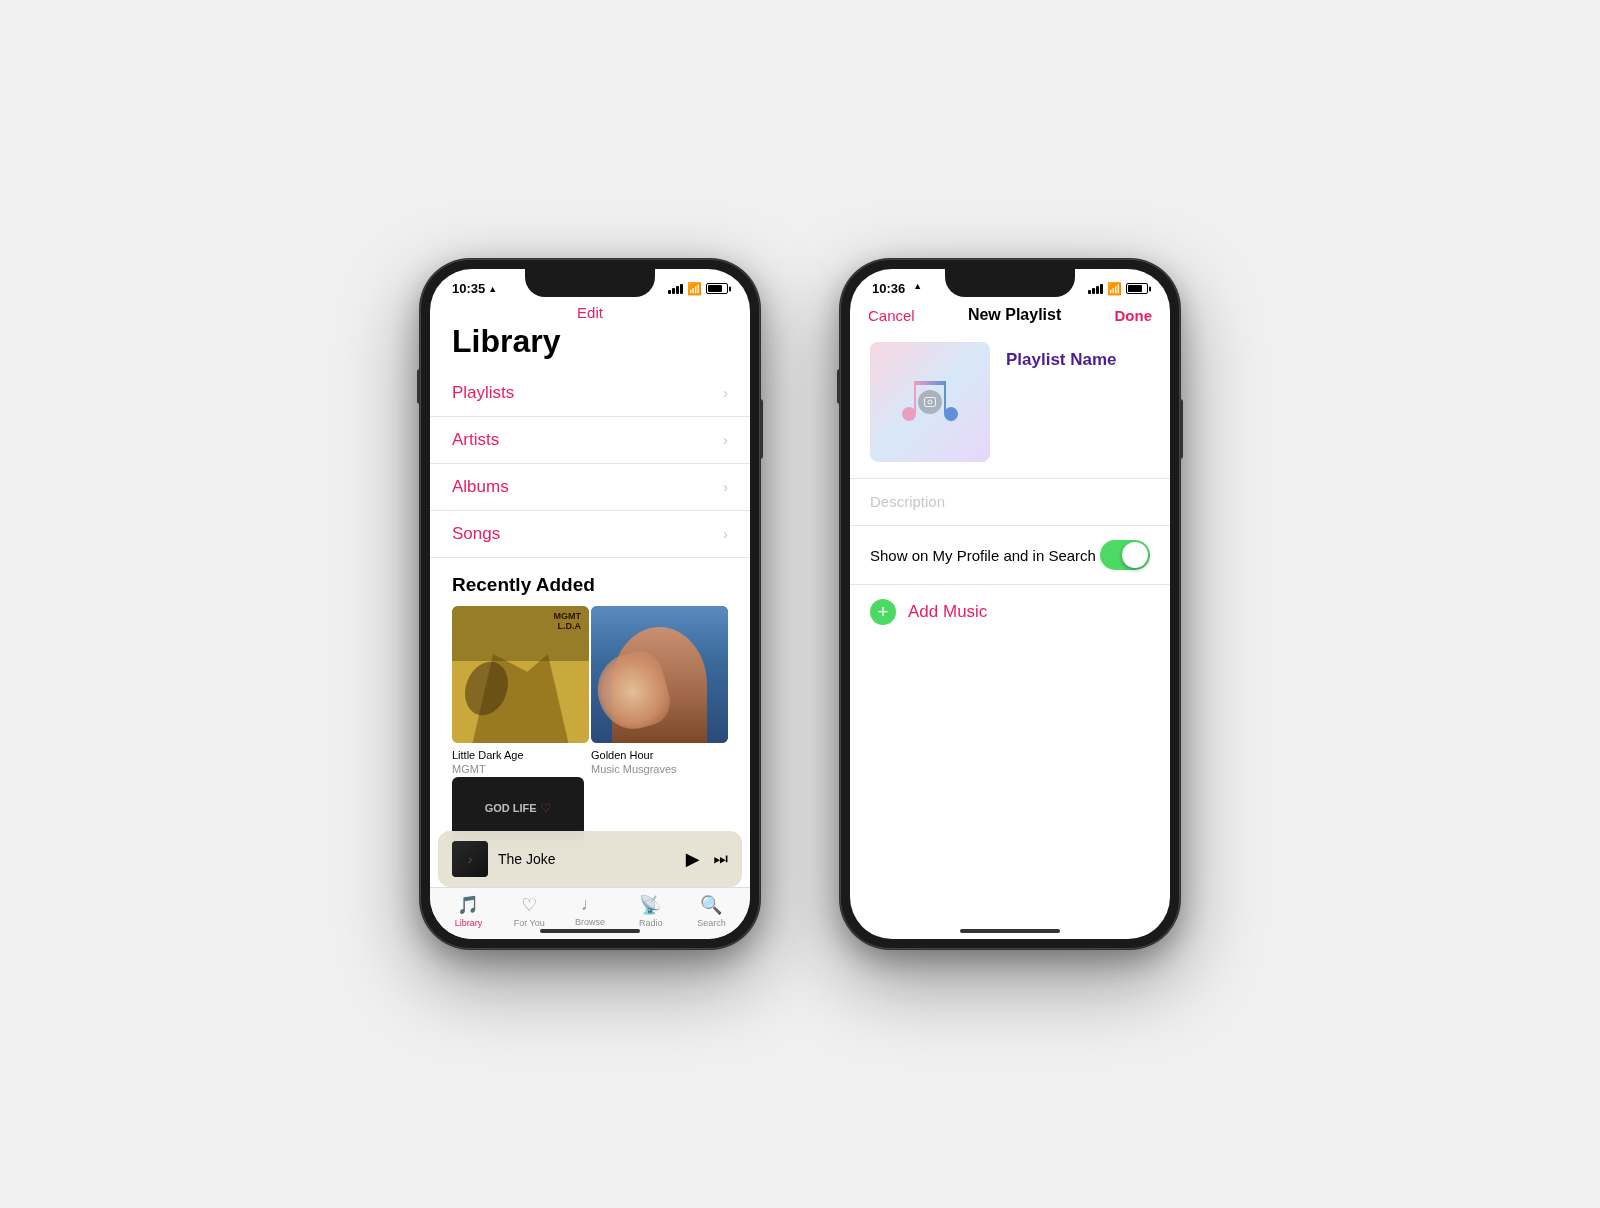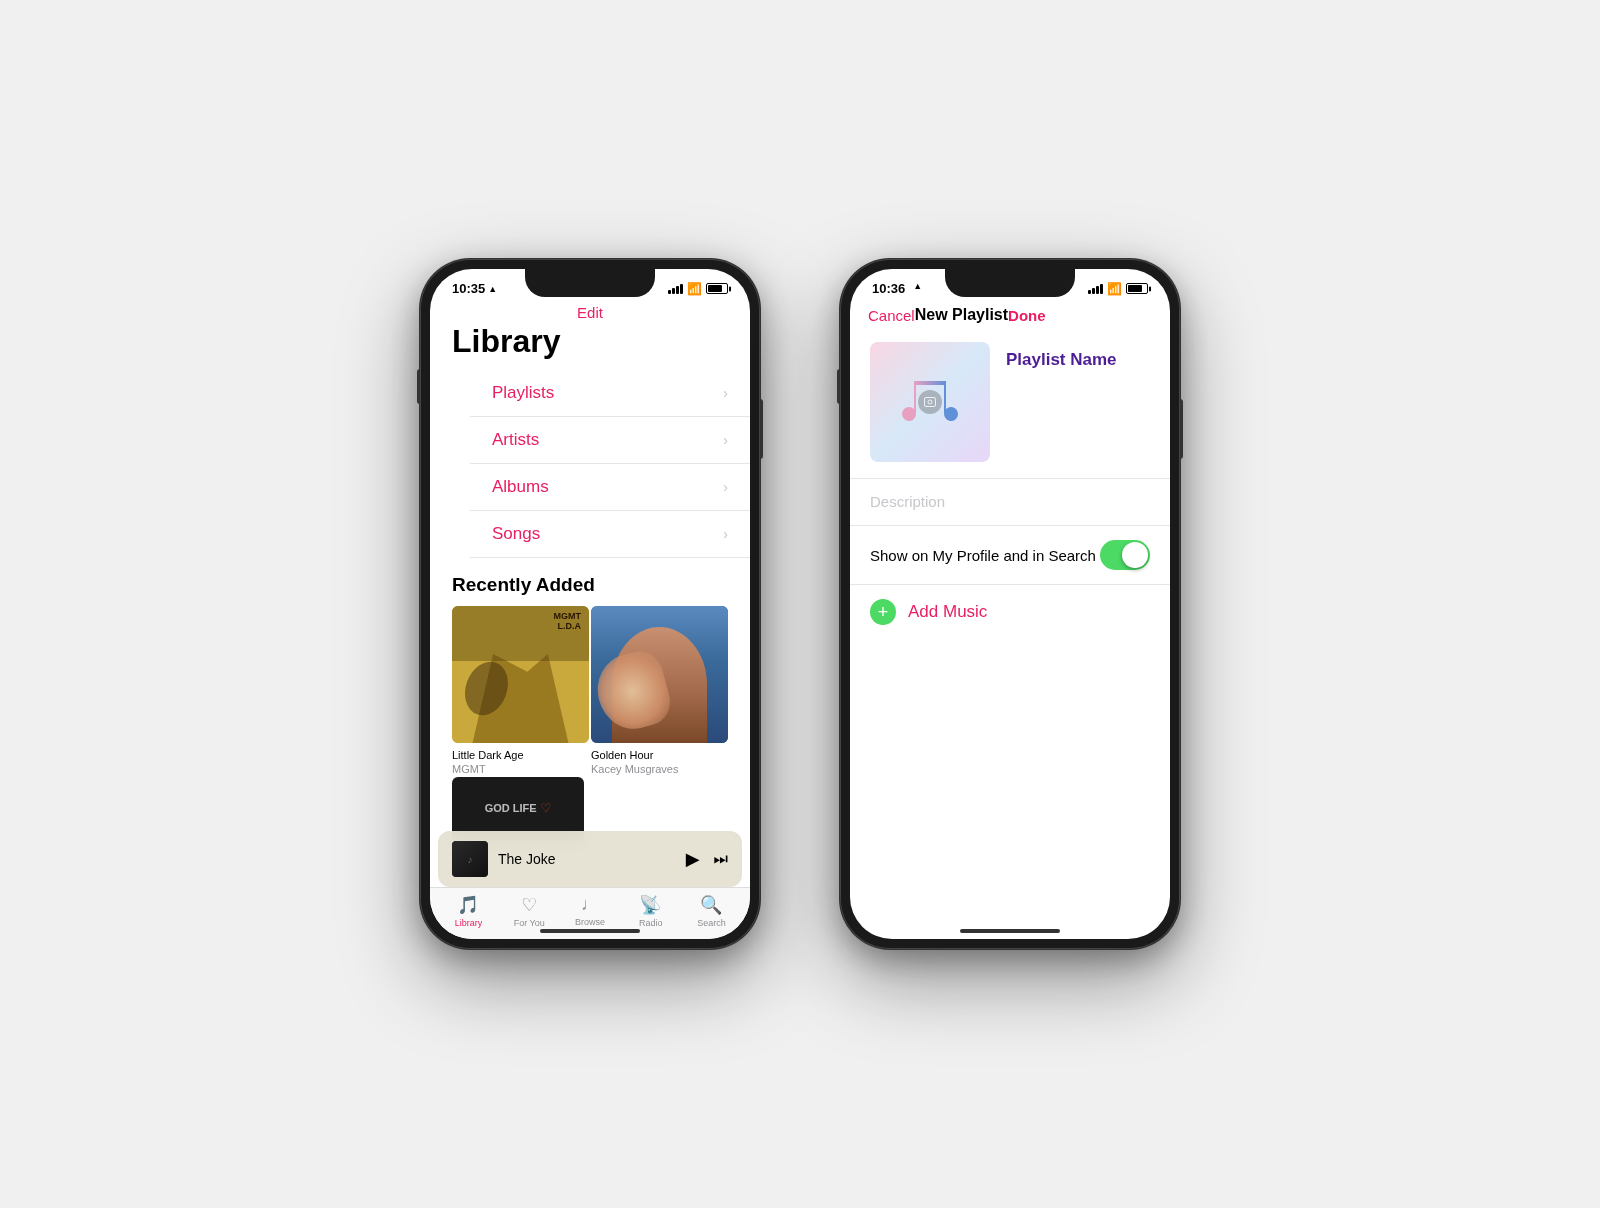--- a/index.html
+++ b/index.html
@@ -101,21 +101,20 @@
       font-weight: 400;
     }
     .library-title {
       font-size: 32px;
       font-weight: 800;
       color: #000;
       padding: 2px 22px 10px;
     }
     .library-list {
       flex: 0 0 auto;
-      margin-left: 40px;
     }
     .library-item {
       display: flex;
       justify-content: space-between;
       align-items: center;
       padding: 13px 22px;
       border-bottom: 1px solid #e5e5e5;
     }
     .library-item-text {
       color: #e91e63;
@@ -230,21 +229,21 @@
       font-size: 9px;
     }
     .tab-icon { font-size: 18px; }
     .tab-label { font-size: 9px; font-weight: 500; }
     .tab-active { color: #e91e63; }
     .tab-inactive { color: #8e8e93; }
 
     
     .phone2-nav {
       display: flex;
-      justify-content: flex-start;
+      justify-content: space-between;
       align-items: center;
       padding: 6px 18px 8px;
     }
     .nav-cancel {
       color: #e91e63;
       font-size: 15px;
       font-weight: 400;
     }
     .nav-title {
       font-size: 16px;
@@ -566,21 +565,21 @@
 
           <div class="album-item">
             <div class="album-cover">
               <div class="album-cover-golden">
                 <div style="position:absolute;width:100%;height:100%;background:linear-gradient(180deg,#5a8abf 0%,#3a6a9a 40%,#2a4a7a 100%)"></div>
                 <div style="position:absolute;bottom:0;left:15%;width:70%;height:85%;background:linear-gradient(180deg,#c89070 0%,#a06848 60%,#7a4828 100%);border-radius:50% 50% 0 0;"></div>
                 <div style="position:absolute;bottom:10%;left:5%;width:50%;height:55%;background:radial-gradient(ellipse,#e8c8a0 0%,#d0906a 60%,transparent 100%);border-radius:60% 40% 40% 60%;transform:rotate(-15deg);opacity:0.9"></div>
               </div>
             </div>
             <div class="album-name">Golden Hour</div>
-            <div class="album-artist">Kacey Musgraves</div>
+            <div class="album-artist">Music Musgraves</div>
           </div>
         </div>
 
         <div style="display:flex;gap:12px;margin-top:0px;">
           <div style="width:calc(50% - 6px);height:63px;background:#1a1a1a;border-radius:6px 6px 0 0;overflow:hidden;display:flex;align-items:center;justify-content:center;">
             <span style="color:#fff;font-size:11px;font-weight:700;opacity:0.7">GOD LIFE</span>
             <span style="color:#c0392b;font-size:12px;margin-left:4px;">♡</span>
           </div>
         </div>
       </div>

